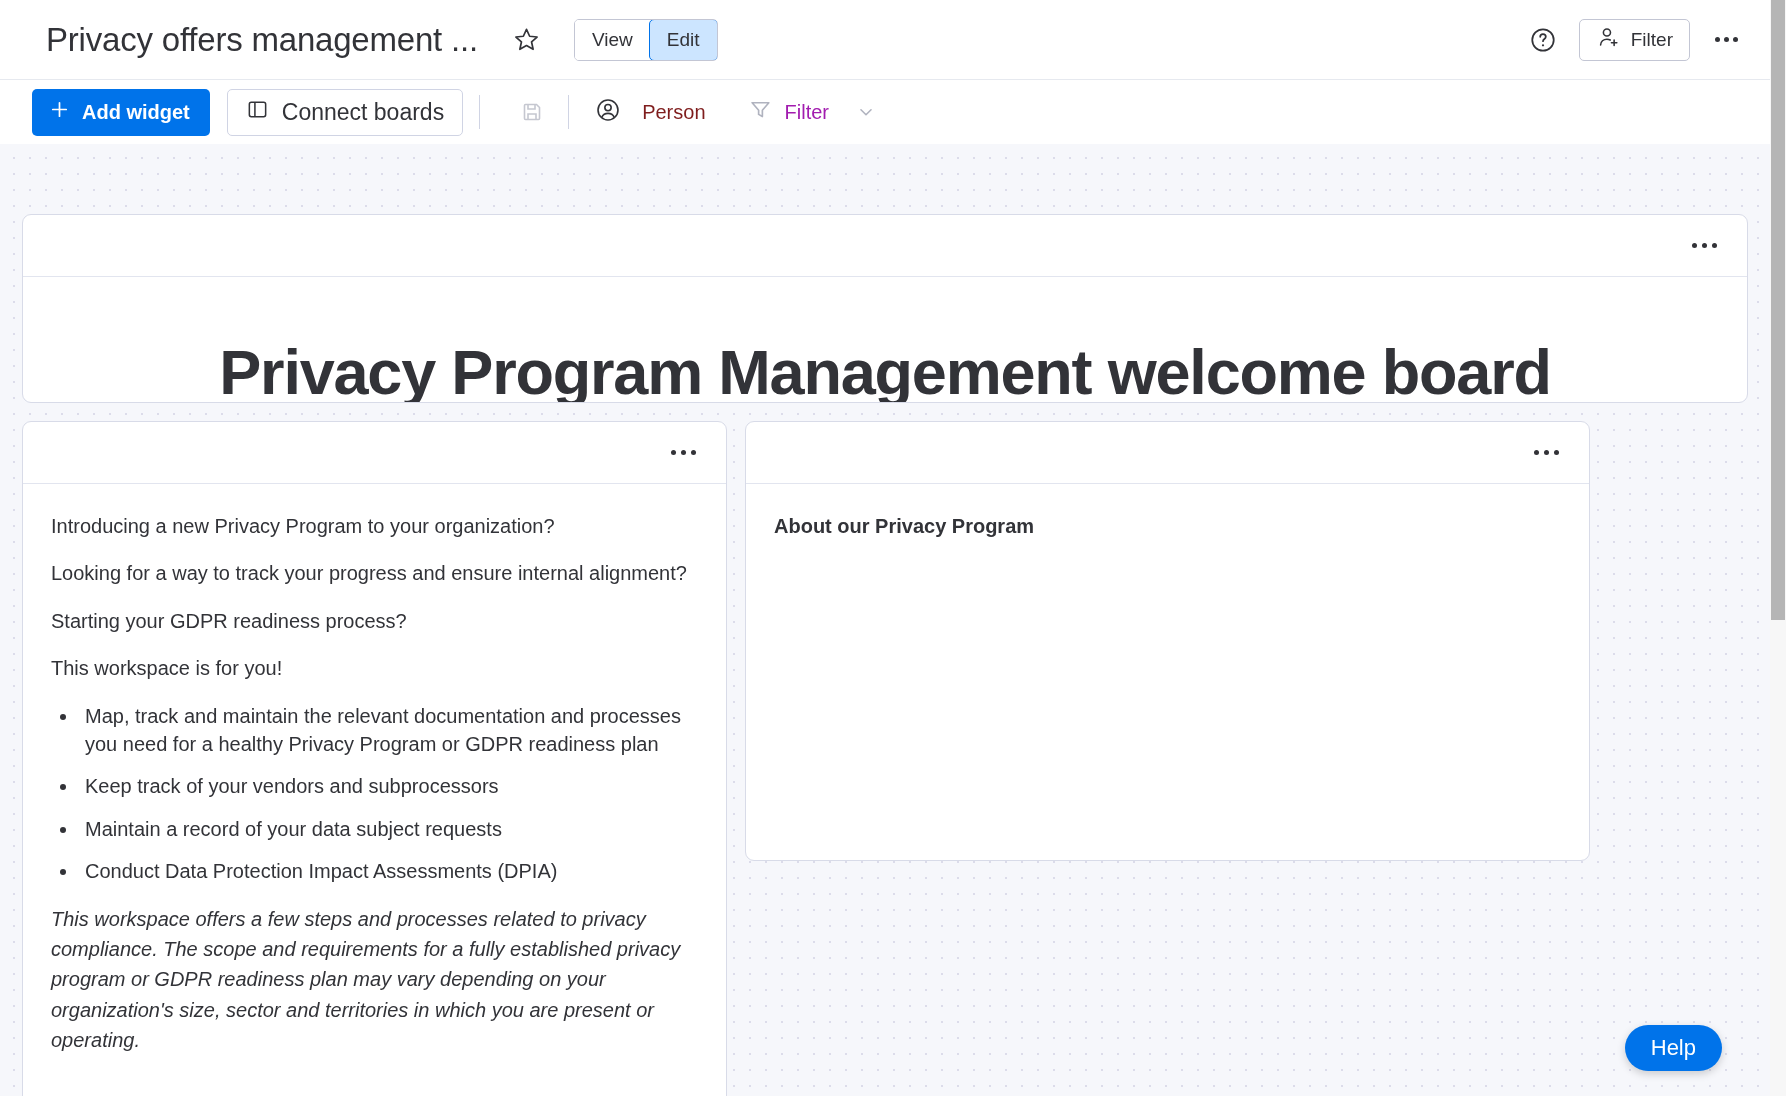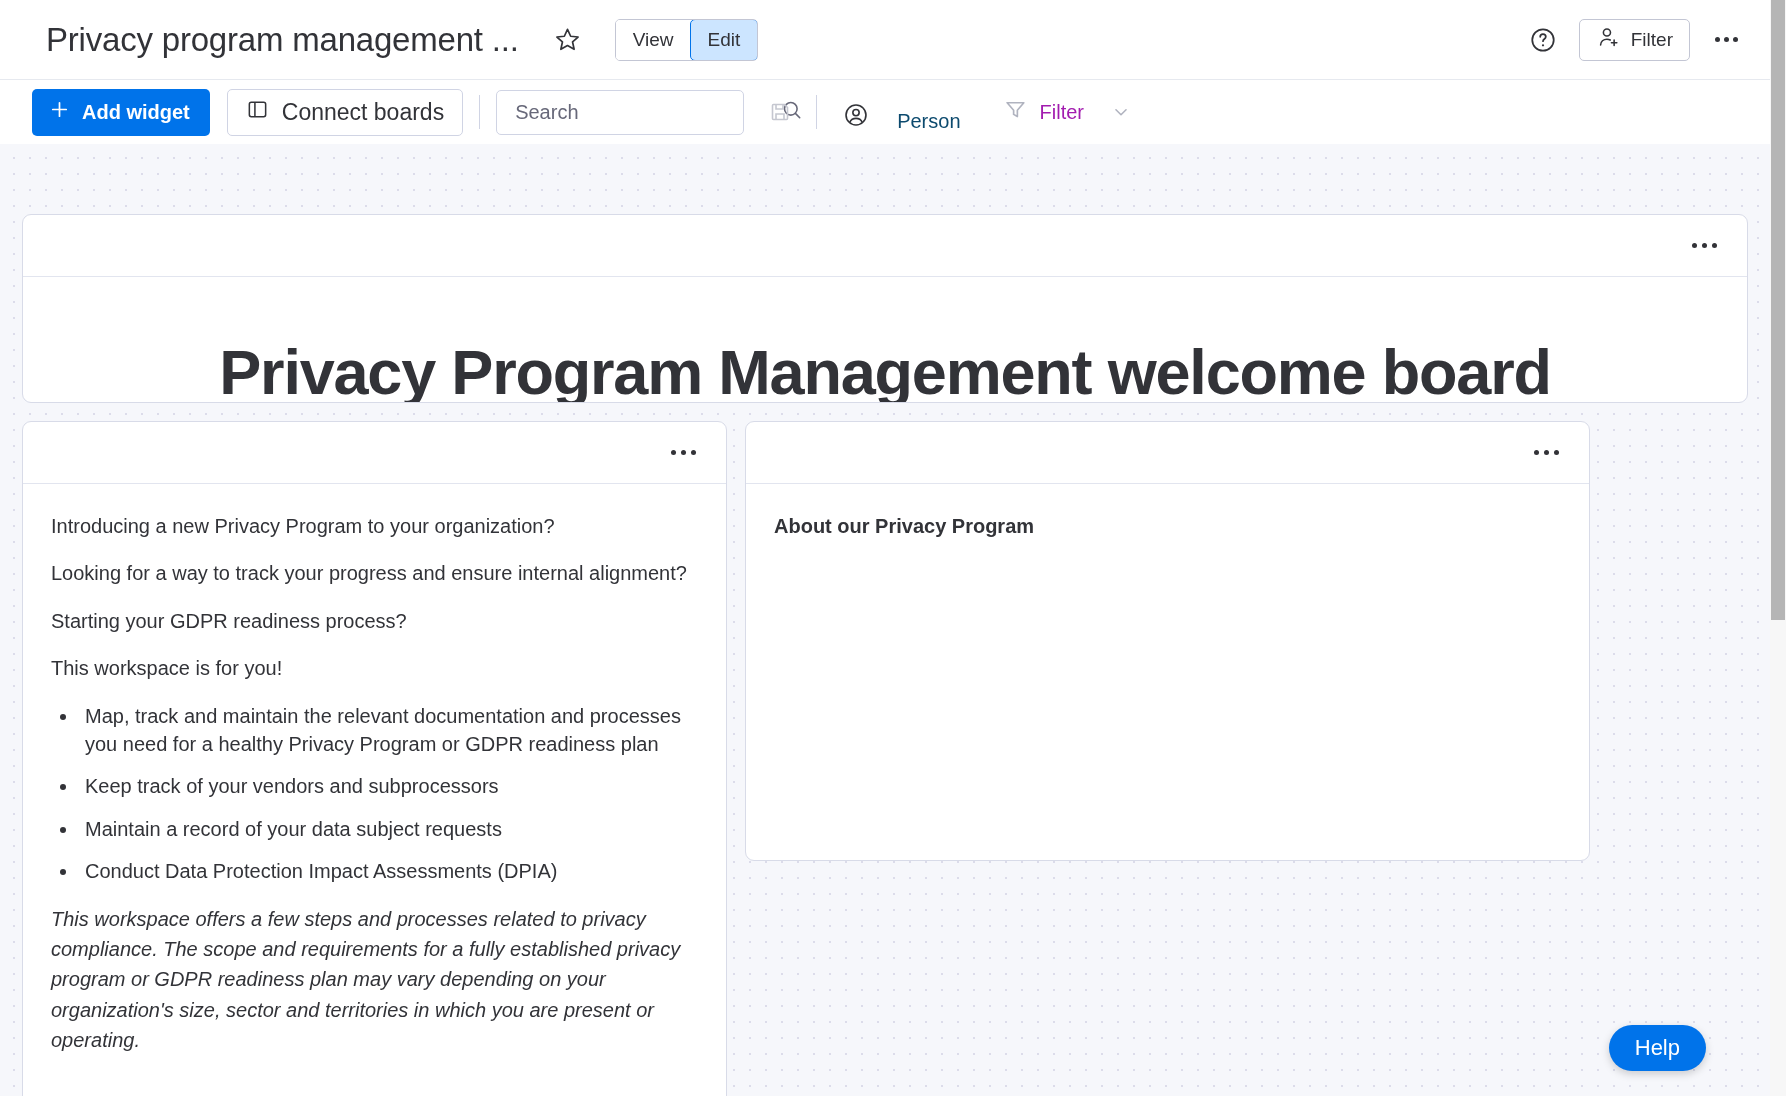--- a/index.html
+++ b/index.html
@@ -165,26 +165,26 @@
   .search-box input::placeholder { color: #676879; }
 
   .save-btn {
     margin-left: 16px;
     width: 40px; height: 40px;
     display: flex; align-items: center; justify-content: center;
     border-radius: 4px;
     cursor: pointer;
   }
   .person-btn {
-    display: flex; align-items: flex-end; gap: 28px;
+    display: flex; align-items: center; gap: 21px;
     height: 42px;
     padding: 0 10px;
     border-radius: 5px;
     font-size: 20px;
-    color: #0c4a6e;
+    color: #7f1d1d;
     cursor: pointer;
   }
   .filter-btn {
     margin-left: 22px;
     display: flex; align-items: center; gap: 12px;
     height: 42px;
     padding: 0 10px;
     border-radius: 5px;
     font-size: 20px;
     color: #a21caf;
@@ -261,21 +261,21 @@
   .card-body ul { margin: 10px 0 18px 28px; }
   .card-body li { margin-bottom: 14px; padding-left: 6px; }
   .italic-note { font-style: italic; line-height: 1.52; }
   .rc-heading { font-weight: 700; margin-bottom: 4px; }
   .rc-body { line-height: 1.55; }
   .link { color: #0073ea; text-decoration: none; cursor: pointer; }
 
   
   .help-btn {
     position: absolute;
-    right: 64px;
+    right: 48px;
     bottom: 25px;
     background: #0073ea;
     color: #ffffff;
     font-size: 22px;
     padding: 10px 26px;
     border-radius: 24px;
     cursor: pointer;
     box-shadow: 0 3px 8px rgba(0,0,0,0.18);
     z-index: 20;
   }
@@ -297,21 +297,21 @@
     background: #b5b5b5;
     border-radius: 0;
   }
 </style>
 </head>
 <body>
 
 <div id="app">
 
   <div class="header">
-    <div class="board-title">Privacy program management ...</div>
+    <div class="board-title">Privacy offers management ...</div>
 
     <div class="star-btn">
       <svg width="27" height="27" viewBox="0 0 24 24" fill="none" stroke="#323338" stroke-width="1.5" stroke-linejoin="round">
         <polygon points="12,3 14.8,9.1 21.4,9.8 16.5,14.2 17.9,20.7 12,17.4 6.1,20.7 7.5,14.2 2.6,9.8 9.2,9.1"></polygon>
       </svg>
     </div>
 
     <div class="view-edit-toggle">
       <div class="ve-btn">View</div>
       <div class="ve-btn active">Edit</div>
@@ -360,29 +360,20 @@
         <svg width="23" height="23" viewBox="0 0 24 24" fill="none" stroke="#323338" stroke-width="1.6">
           <rect x="3.5" y="4.5" width="17" height="15" rx="2"></rect>
           <path d="M9.3 4.5v15" stroke-width="1.6"></path>
         </svg>
       </span>
       <span>Connect boards</span>
     </div>
 
     <div class="tb-divider"></div>
 
-    <div class="search-box">
-      <input type="text" placeholder="Search" style="">
-      <span>
-        <svg width="24" height="24" viewBox="0 0 24 24" fill="none" stroke="#676879" stroke-width="1.6" stroke-linecap="round">
-          <circle cx="10.8" cy="10.8" r="6.3"></circle>
-          <path d="M15.4 15.4l4.3 4.3"></path>
-        </svg>
-      </span>
-    </div>
 
     <div class="save-btn">
       <svg width="24" height="24" viewBox="0 0 24 24" fill="none" stroke="#c5c7d0" stroke-width="1.6">
         <path d="M4.5 5.5a1 1 0 011-1h11l3 3v11a1 1 0 01-1 1h-13a1 1 0 01-1-1z"></path>
         <path d="M8 4.5v4.5h7V4.5M8 19v-5h8v5"></path>
       </svg>
     </div>
 
     <div class="tb-divider"></div>
 

